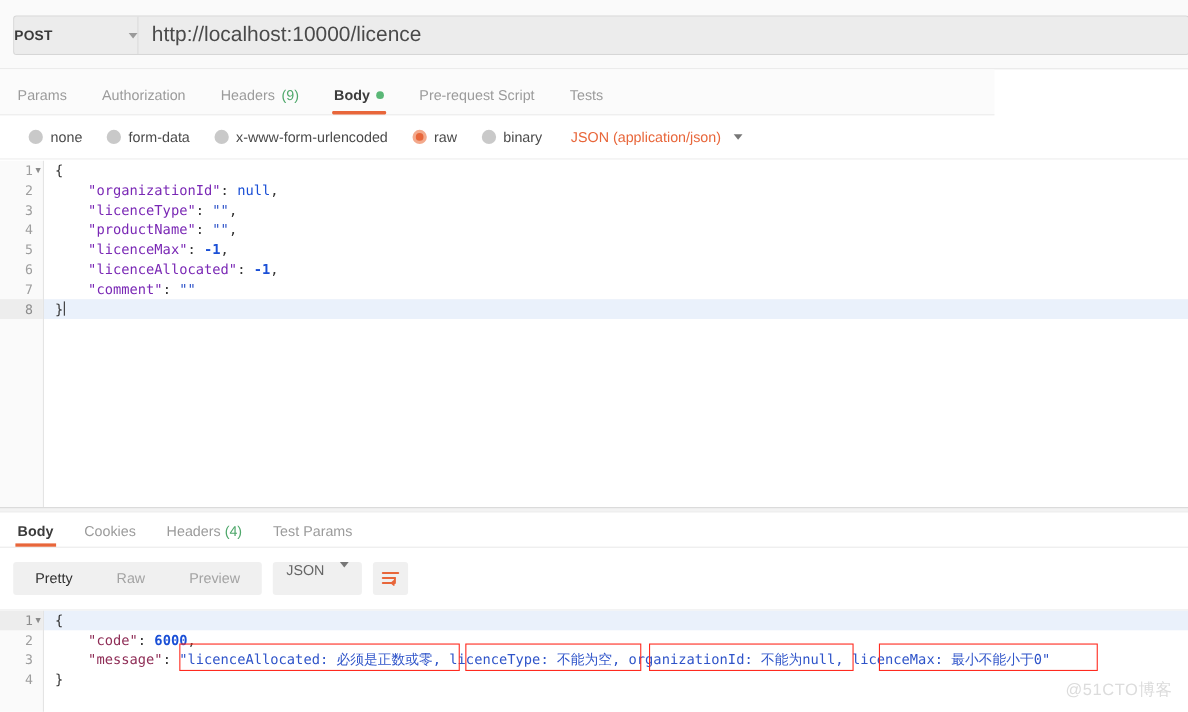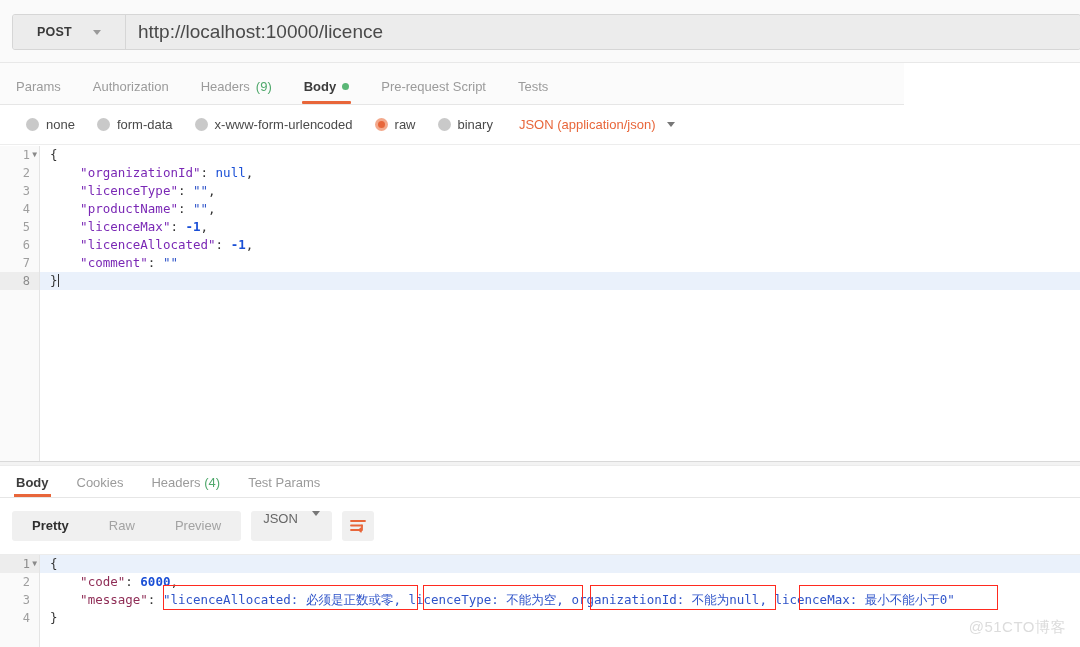--- a/index.html
+++ b/index.html
@@ -17,21 +17,21 @@
     box-sizing:border-box;
   }
   .urlbar{
     position:absolute;left:12px;top:14px;right:-1px;height:36px;
     display:flex;border:1px solid #d6d6d6;border-radius:3px;
     background:#ececec;box-sizing:border-box;overflow:hidden;
   }
   .method-select{
     width:113px;height:100%;display:flex;align-items:center;
     background:#ececec;border-right:1px solid #d6d6d6;
-    padding:0 24px;box-sizing:border-box;cursor:pointer;
+    padding:0 0;box-sizing:border-box;cursor:pointer;
   }
   .method-label{font-size:12.5px;font-weight:bold;color:#3a3a3a;flex:1;letter-spacing:.2px;}
   .caret{
     width:0;height:0;border-left:4px solid transparent;border-right:4px solid transparent;
     border-top:5px solid #9a9a9a;
   }
   .url-input{
     flex:1;height:100%;display:flex;align-items:center;
     padding:0 12px;background:#ececec;font-size:19px;color:#4a4a4a;
     cursor:text;
@@ -122,21 +122,21 @@
   .res-toolbar{
     position:absolute;left:0;top:498px;width:1080px;height:55px;
     background:#fff;display:flex;align-items:center;padding-left:12px;
     box-sizing:border-box;gap:10px;
   }
   .seg{display:flex;background:#f0f0f0;border-radius:3px;overflow:hidden;height:30px;}
   .seg-item{
     padding:0 20px;height:30px;display:flex;align-items:center;
     font-size:13px;color:#a3a3a3;cursor:pointer;
   }
-  .seg-item.active{color:#2f2f2f;font-weight:bold;}
+  .seg-item.active{color:#2f2f2f;font-weight:normal;}
   .fmt-select{
     display:flex;gap:14px;background:#f0f0f0;border-radius:3px;
     height:30px;padding:0 12px;cursor:pointer;
   }
   .fmt-label{font-size:13px;color:#666;}
   .beautify{
     width:32px;height:30px;background:#f0f0f0;border-radius:3px;
     display:flex;align-items:center;justify-content:center;cursor:pointer;
   }
   

